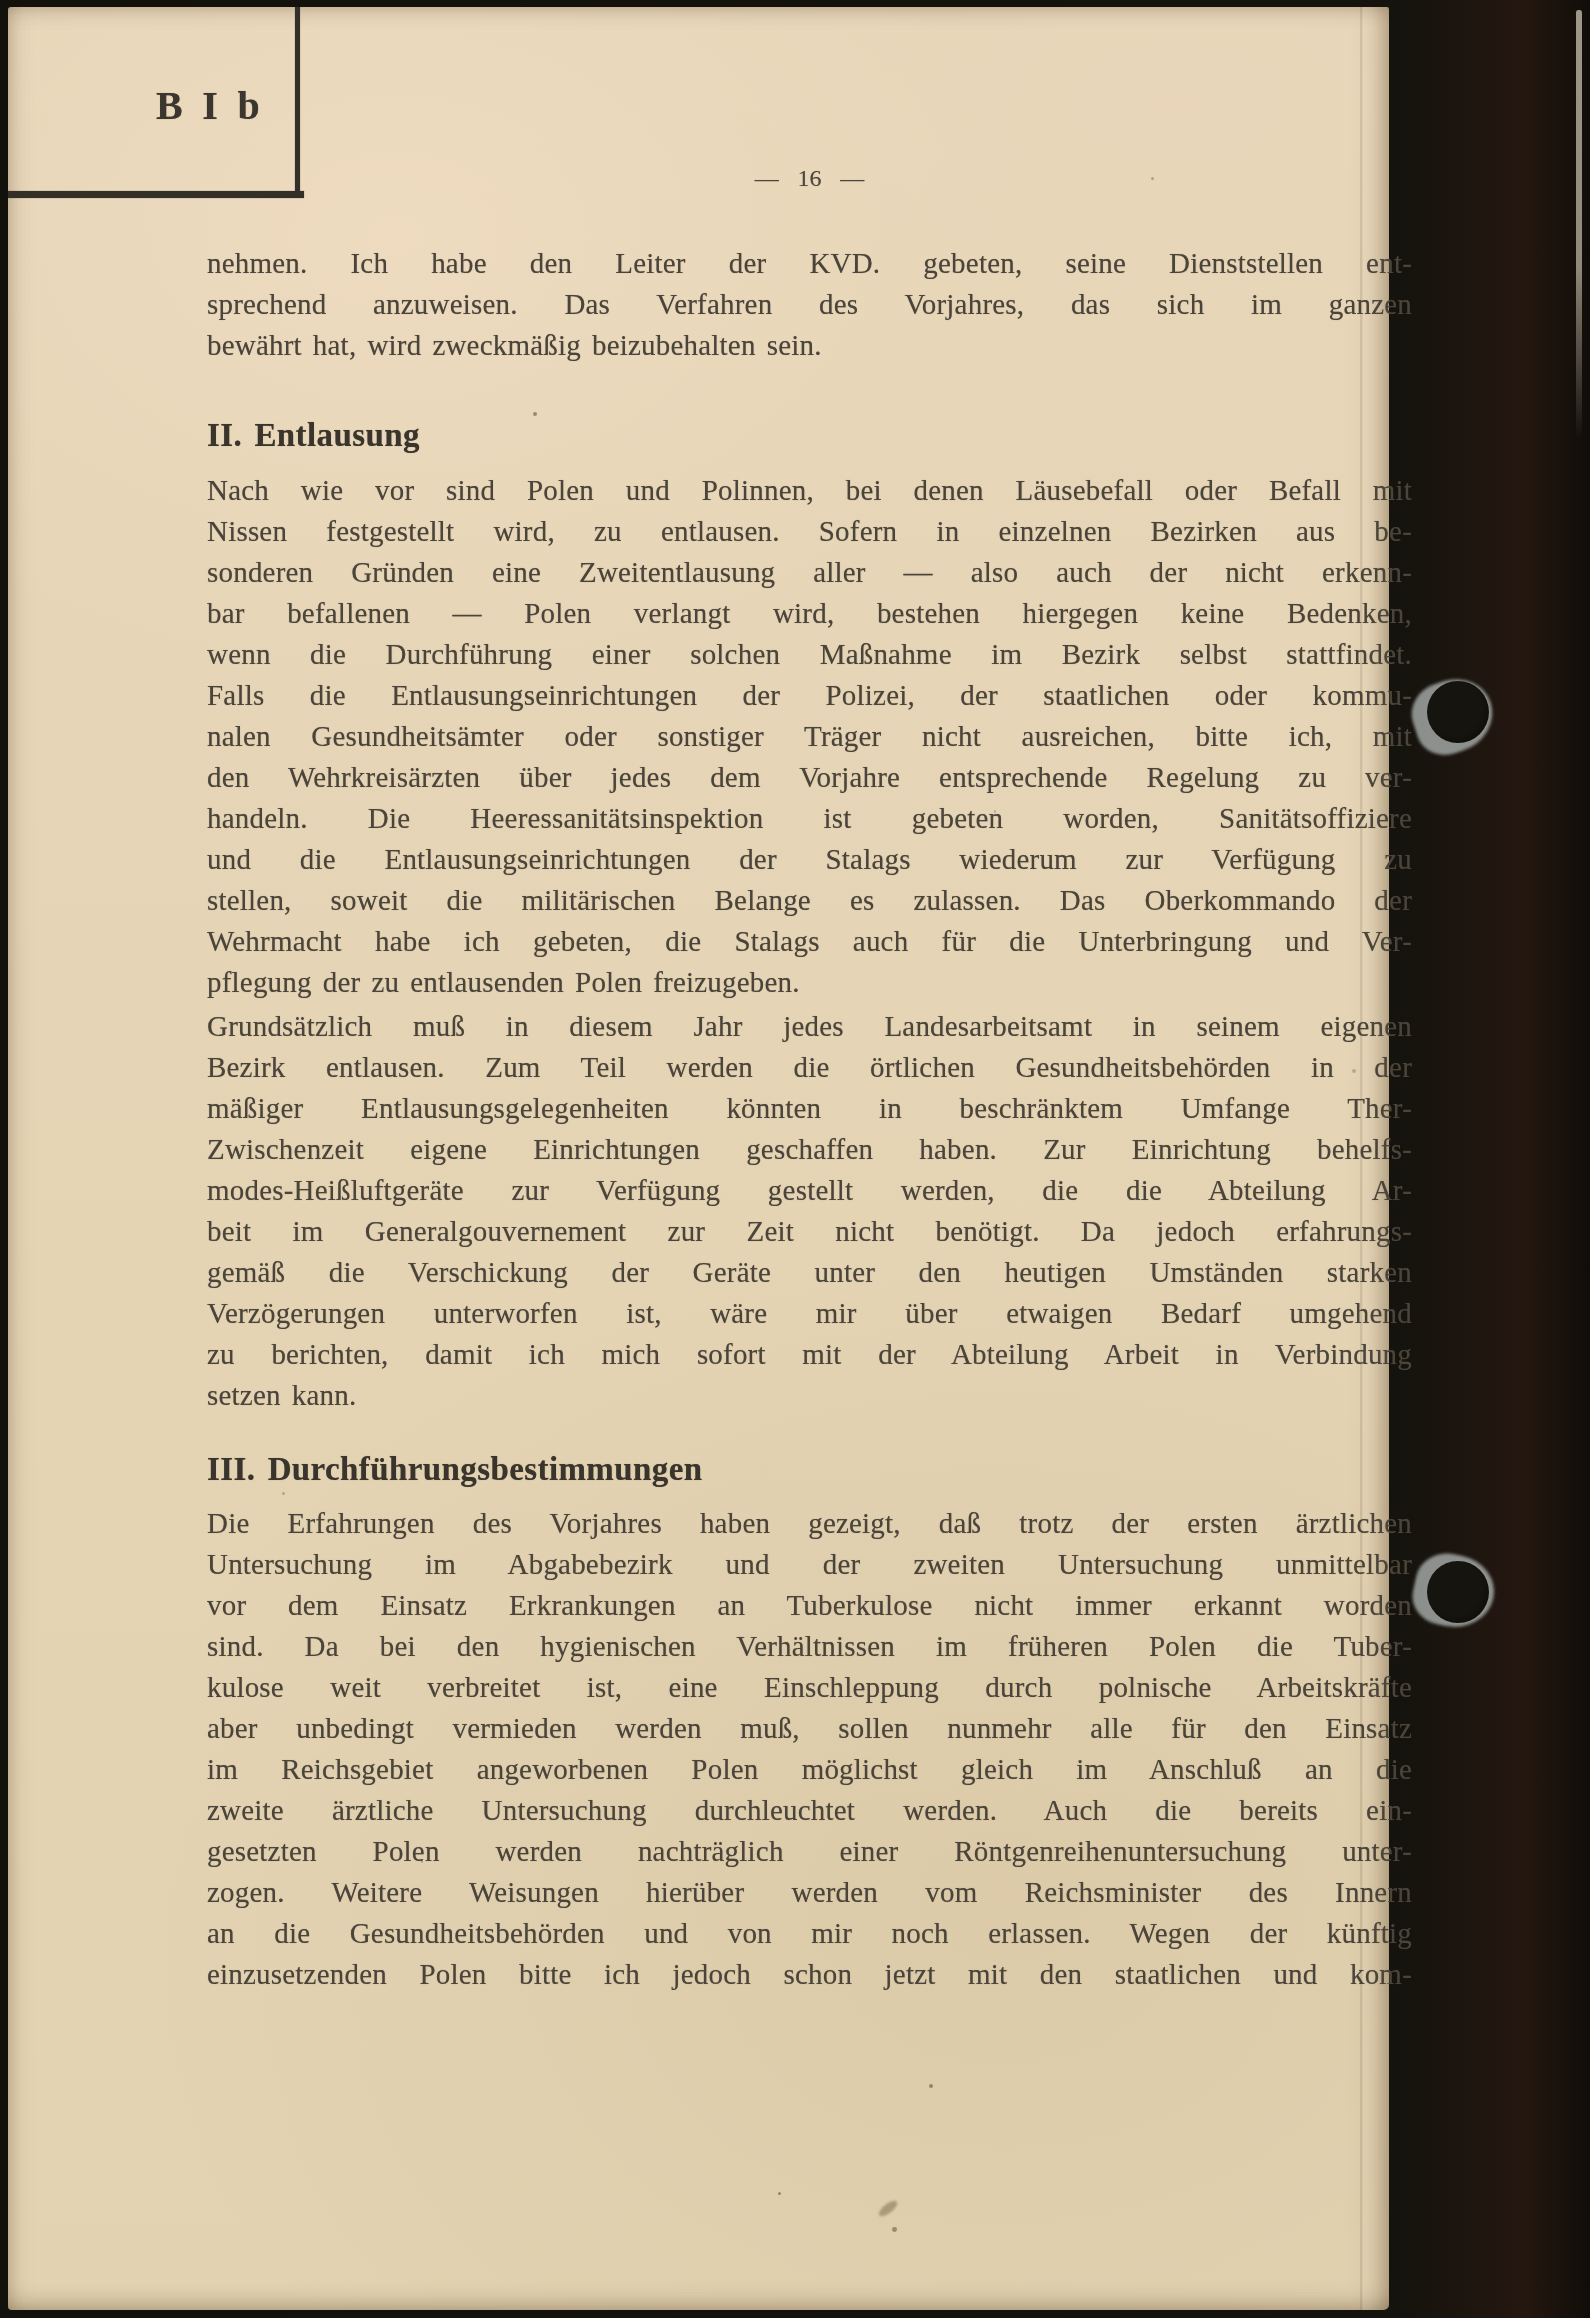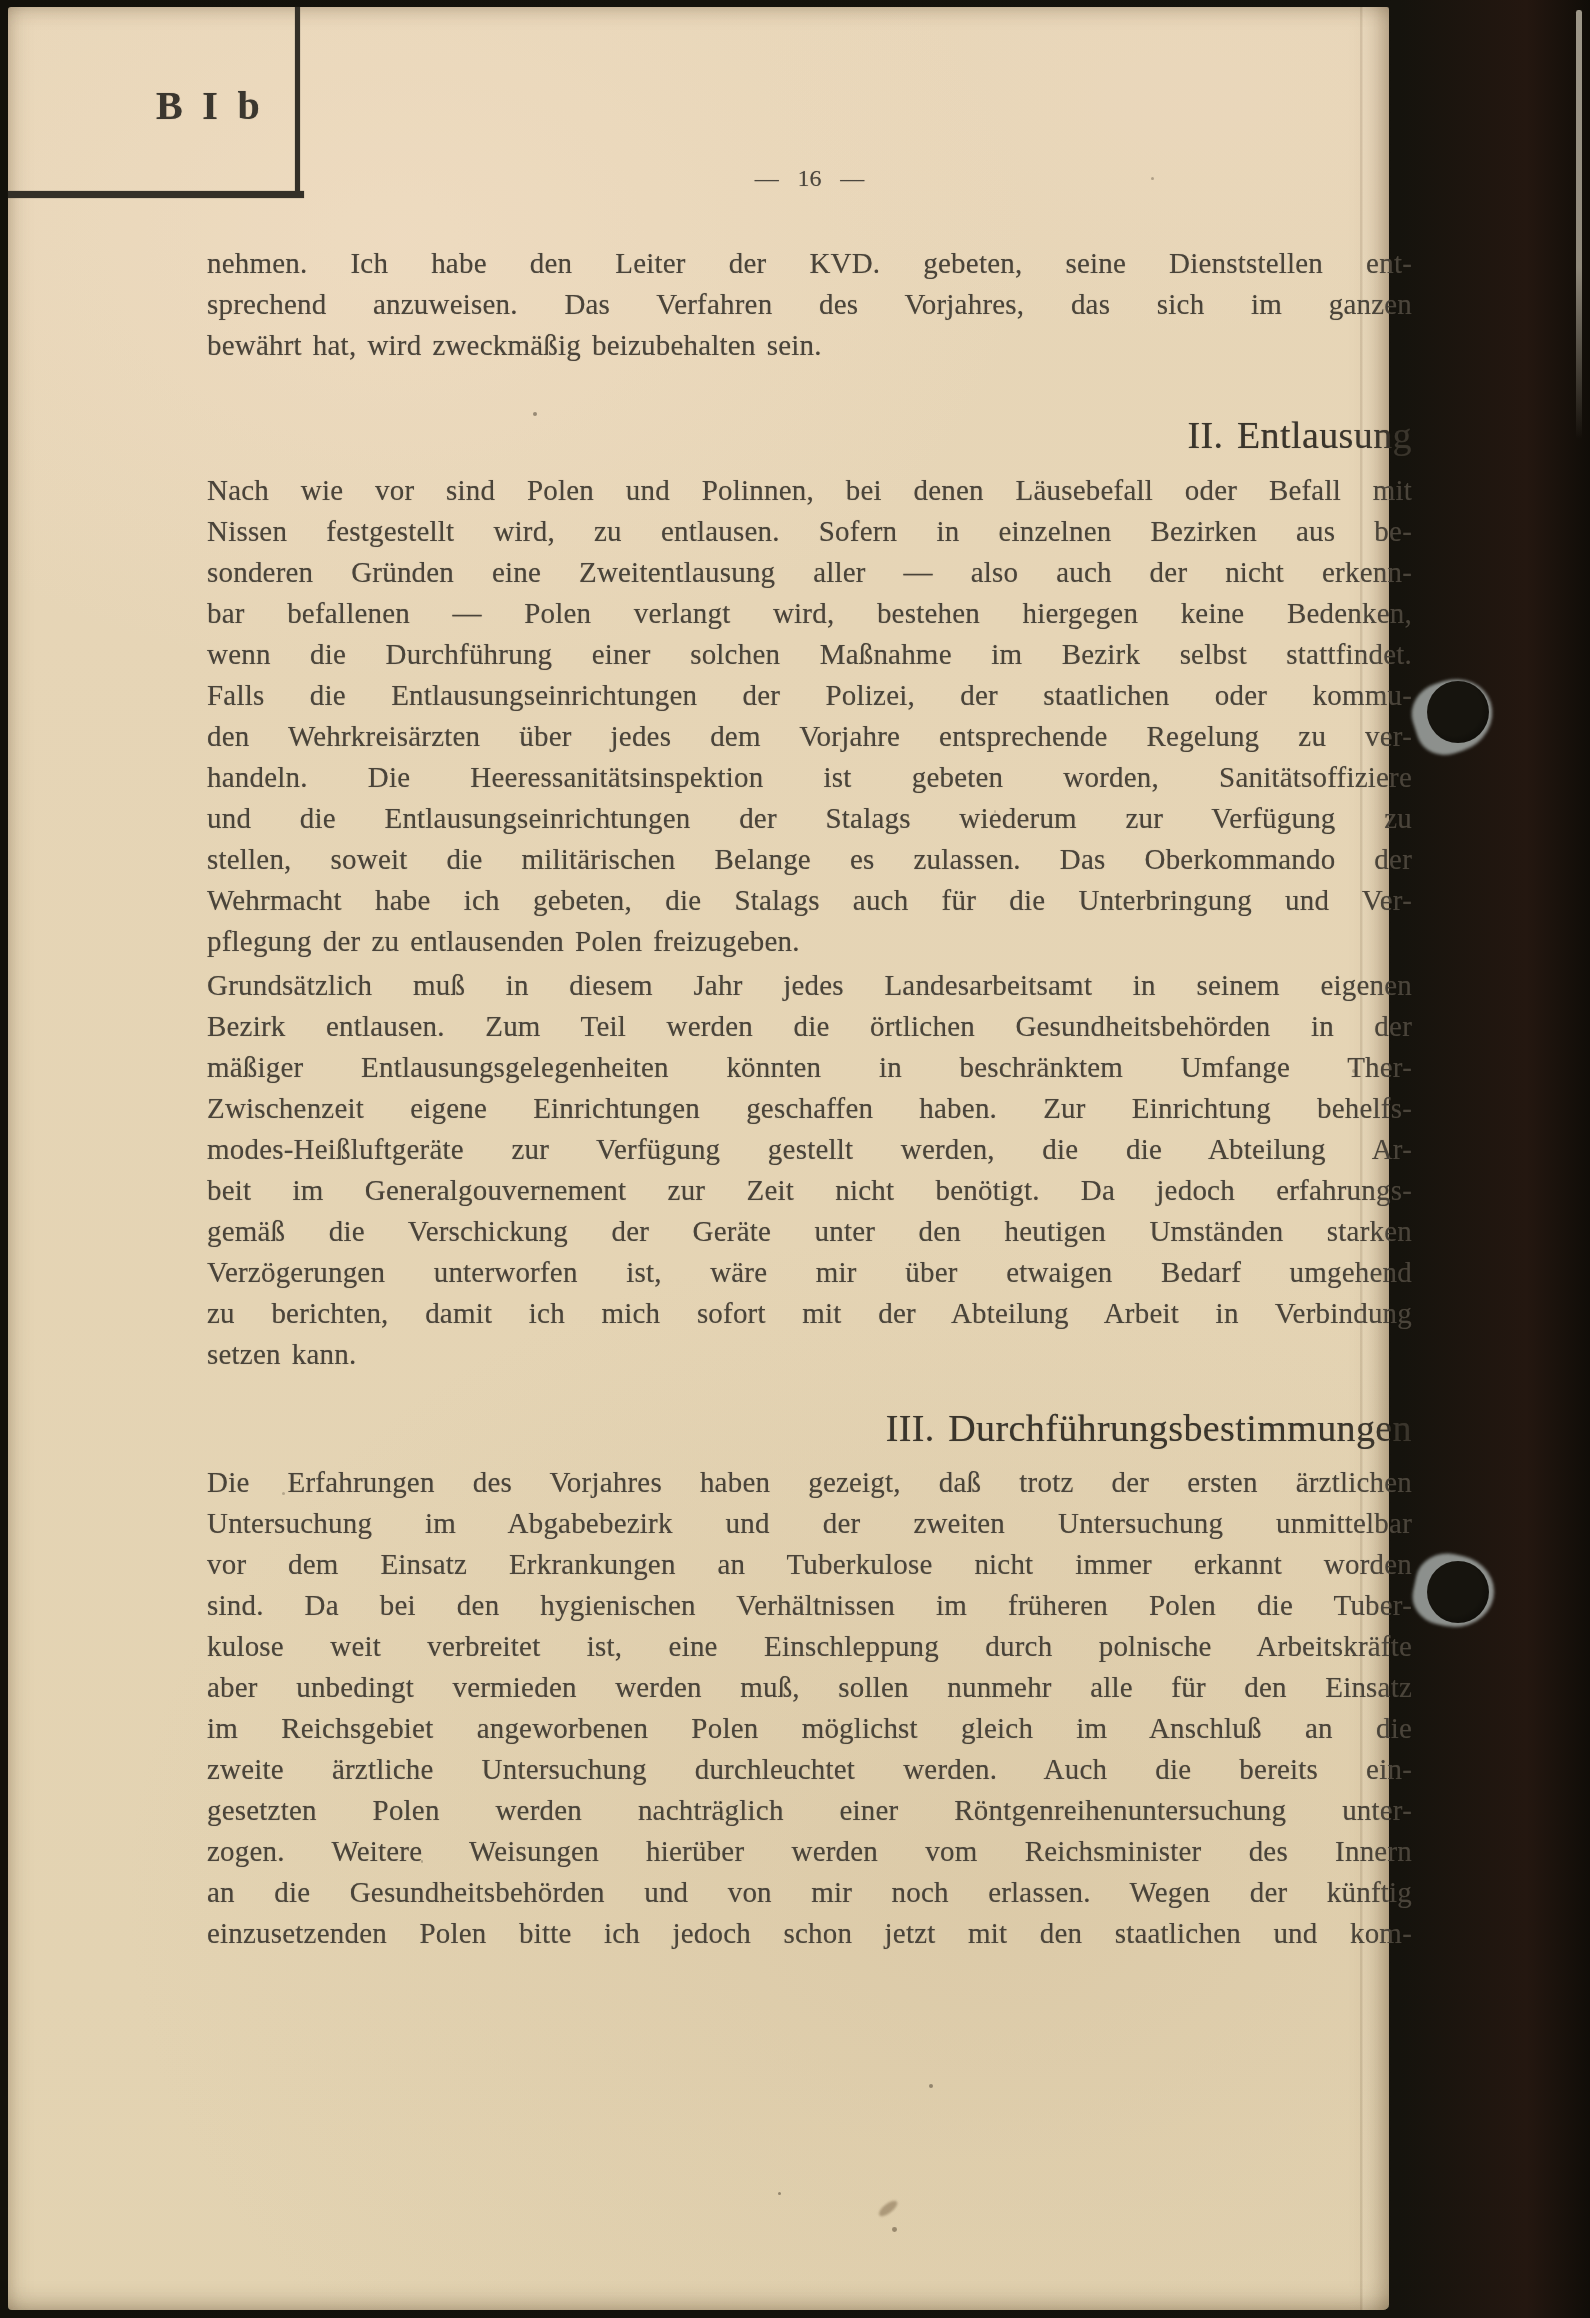--- a/index.html
+++ b/index.html
@@ -113,23 +113,23 @@
     line-height: 41px;
     color: #4a443a;
     letter-spacing: 0.2px;
     word-spacing: 3.6px;
     text-shadow: 0 0 0.8px rgba(74,68,58,0.5);
   }
   .para { margin: 0 0 3.2px 0; }
   .line { min-height: 41px; }
   .line.j { text-align: justify; text-align-last: justify; }
   .heading {
-    text-align: right;
-    font-weight: normal;
-    font-size: 38px;
+    text-align: left;
+    font-weight: bold;
+    font-size: 33px;
     color: #3a352c;
     letter-spacing: 0.4px;
     text-shadow: 0 0 0.8px rgba(58,53,44,0.6);
   }
   .heading.h-second { margin: 49px 0 13.5px 0; }
   .heading.h-third  { margin: 33px 0 13.5px 0; }
 
   
   .hole-wrap { position: absolute; width: 62px; height: 62px; }
   .hole-halo {
@@ -211,20 +211,21 @@
           <div class="line">bewährt hat, wird zweckmäßig beizubehalten sein.</div>
         </div>
         <div class="heading h-second">II. Entlausung</div>
         <div class="para">
           <div class="line j">Nach wie vor sind Polen und Polinnen, bei denen Läusebefall oder Befall mit</div>
           <div class="line j">Nissen festgestellt wird, zu entlausen. Sofern in einzelnen Bezirken aus be-</div>
           <div class="line j">sonderen Gründen eine Zweitentlausung aller — also auch der nicht erkenn-</div>
           <div class="line j">bar befallenen — Polen verlangt wird, bestehen hiergegen keine Bedenken,</div>
           <div class="line j">wenn die Durchführung einer solchen Maßnahme im Bezirk selbst stattfindet.</div>
           <div class="line j">Falls die Entlausungseinrichtungen der Polizei, der staatlichen oder kommu-</div>
+          <div class="line j">nalen Gesundheitsämter oder sonstiger Träger nicht ausreichen, bitte ich, mit</div>
           <div class="line j">den Wehrkreisärzten über jedes dem Vorjahre entsprechende Regelung zu ver-</div>
           <div class="line j">handeln. Die Heeressanitätsinspektion ist gebeten worden, Sanitätsoffiziere</div>
           <div class="line j">und die Entlausungseinrichtungen der Stalags wiederum zur Verfügung zu</div>
           <div class="line j">stellen, soweit die militärischen Belange es zulassen. Das Oberkommando der</div>
           <div class="line j">Wehrmacht habe ich gebeten, die Stalags auch für die Unterbringung und Ver-</div>
           <div class="line">pflegung der zu entlausenden Polen freizugeben.</div>
         </div>
         <div class="para">
           <div class="line j">Grundsätzlich muß in diesem Jahr jedes Landesarbeitsamt in seinem eigenen</div>
           <div class="line j">Bezirk entlausen. Zum Teil werden die örtlichen Gesundheitsbehörden in der</div>

